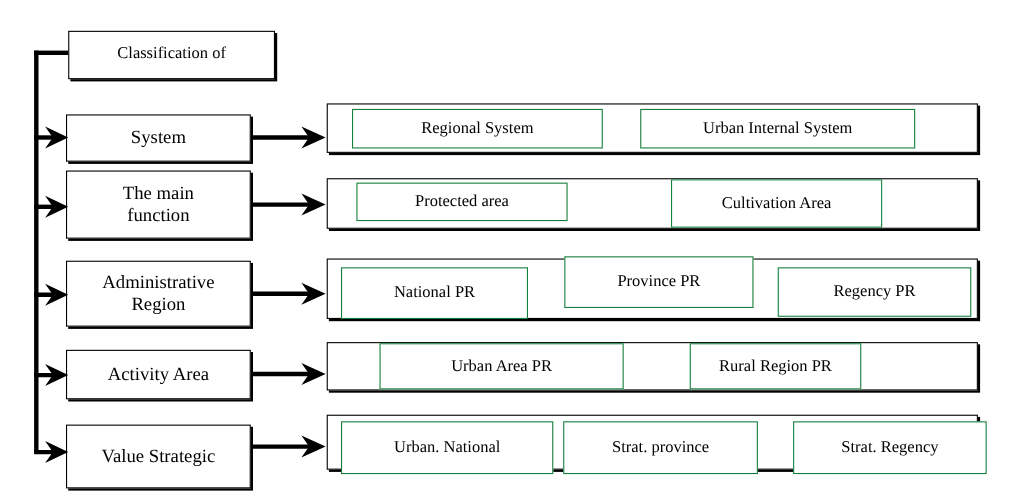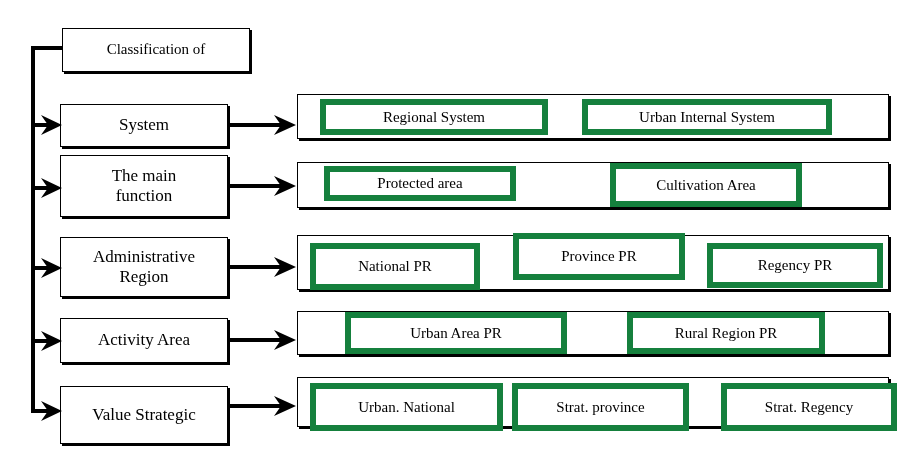--- a/index.html
+++ b/index.html
@@ -54,21 +54,21 @@
   
   .outer-box {
     background: #ffffff;
   }
 
   
   .inner-box {
     position: absolute;
     box-sizing: border-box;
     background: #ffffff;
-    border: 6px solid #15803d;
+    border: 1px solid #15803d;
     display: flex;
     align-items: center;
     justify-content: center;
     text-align: center;
     font-size: 15px;
     z-index: 3;
   }
 
   
   .spine {
@@ -196,21 +196,21 @@
     <span>Province PR</span>
   </div>
   <div class="inner-box" style="left:707px; top:243px; width:176px; height:45px;">
     <span>Regency PR</span>
   </div>
 
   <div class="box outer-box shadowed" style="left:297px; top:311px; width:592px; height:44px;"></div>
   <div class="inner-box" style="left:345px; top:312px; width:222px; height:42px;">
     <span>Urban Area PR</span>
   </div>
-  <div class="inner-box" style="left:627px; top:312px; width:198px; height:42px;">
+  <div class="inner-box" style="left:627px; top:312px; width:156px; height:42px;">
     <span>Rural Region PR</span>
   </div>
 
   <div class="box outer-box shadowed" style="left:297px; top:377px; width:592px; height:50px;"></div>
   <div class="inner-box" style="left:310px; top:383px; width:193px; height:48px;">
     <span>Urban. National</span>
   </div>
   <div class="inner-box" style="left:512px; top:383px; width:177px; height:48px;">
     <span>Strat. province</span>
   </div>

